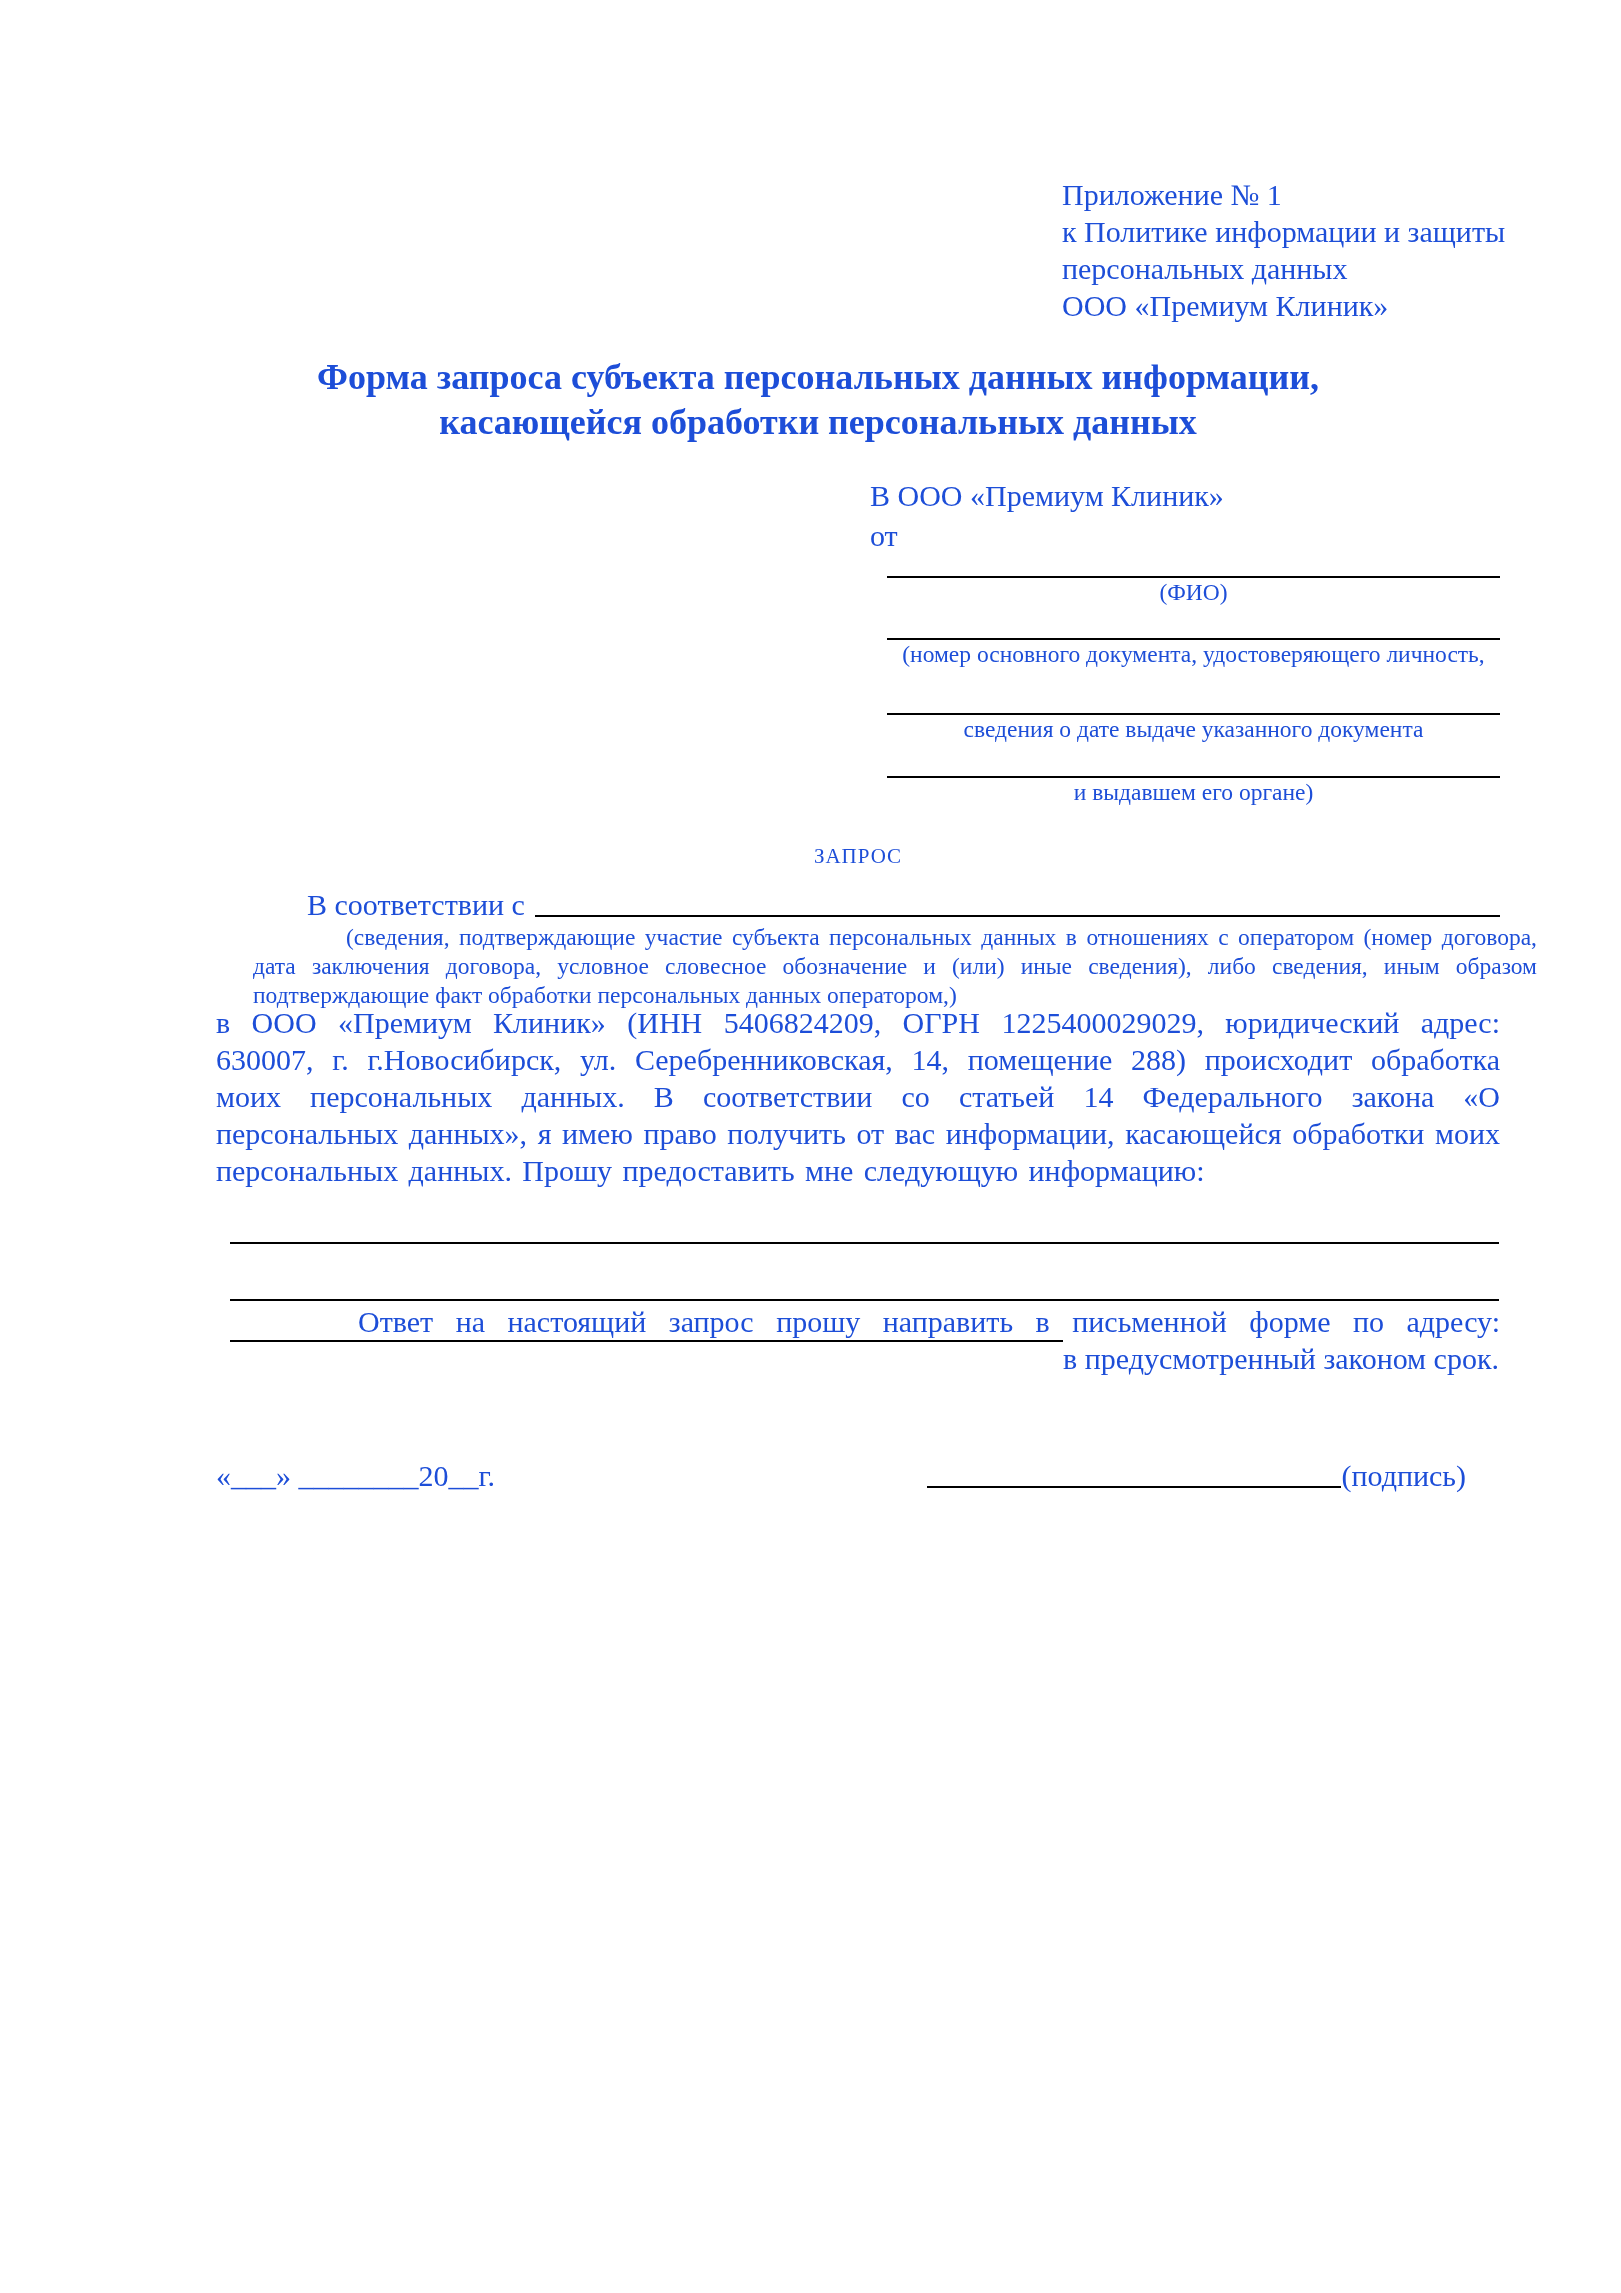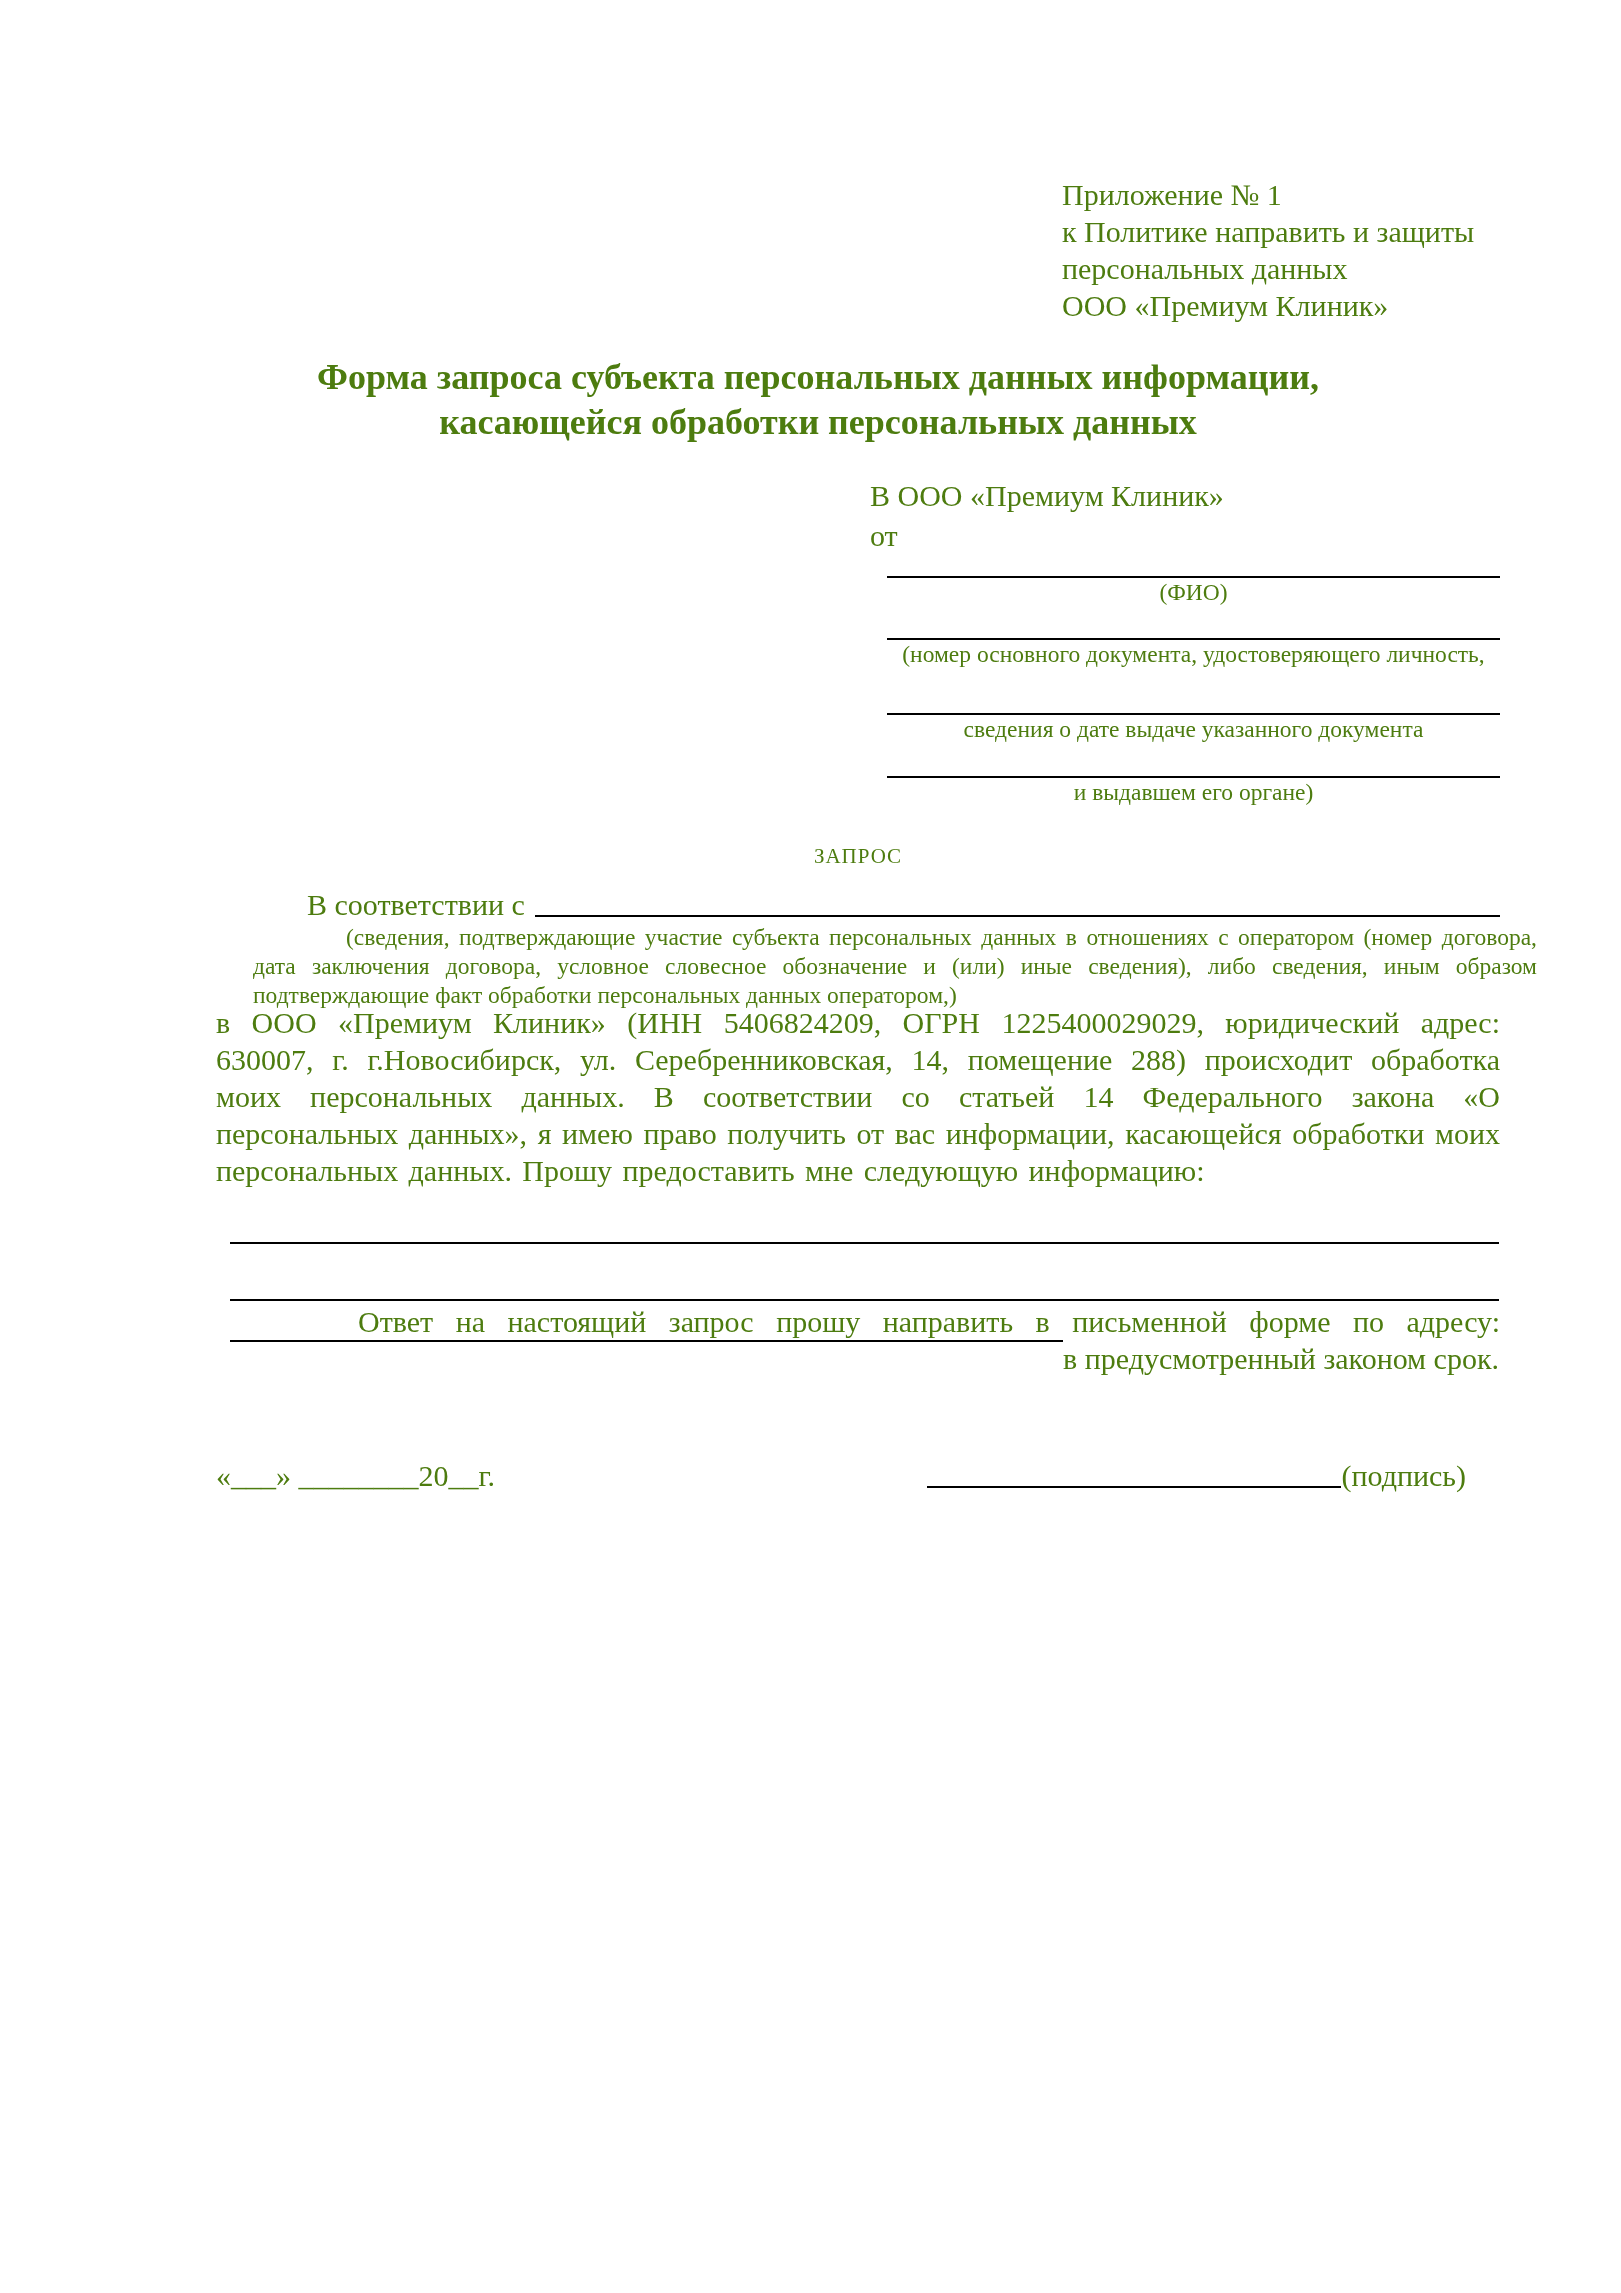--- a/index.html
+++ b/index.html
@@ -2,21 +2,21 @@
 <html><head>
 <meta charset="utf-8">
 <style>
   * { margin: 0; padding: 0; box-sizing: border-box; }
   html, body { background: #ffffff; }
   .page {
     position: relative;
     width: 1621px;
     height: 2294px;
     background: #ffffff;
-    color: #4d7c0f;
+    color: #1d4ed8;
     font-family: "Liberation Serif", "DejaVu Serif", serif;
     overflow: hidden;
   }
   .appendix {
     position: absolute;
     left: 1062px;
     top: 176px;
     font-size: 30px;
     line-height: 37px;
     white-space: nowrap;
@@ -157,21 +157,21 @@
   }
   .date-blank { white-space: nowrap; }
 </style>
 </head>
 <body>
 
 <div class="page">
 
   <div class="appendix">
     <div>Приложение № 1</div>
-    <div>к Политике направить и защиты</div>
+    <div>к Политике информации и защиты</div>
     <div>персональных данных</div>
     <div>ООО «Премиум Клиник»</div>
   </div>
 
   <div class="doc-title">
     <div>Форма запроса субъекта персональных данных информации,</div>
     <div>касающейся обработки персональных данных</div>
   </div>
 
   <div class="addressee">

